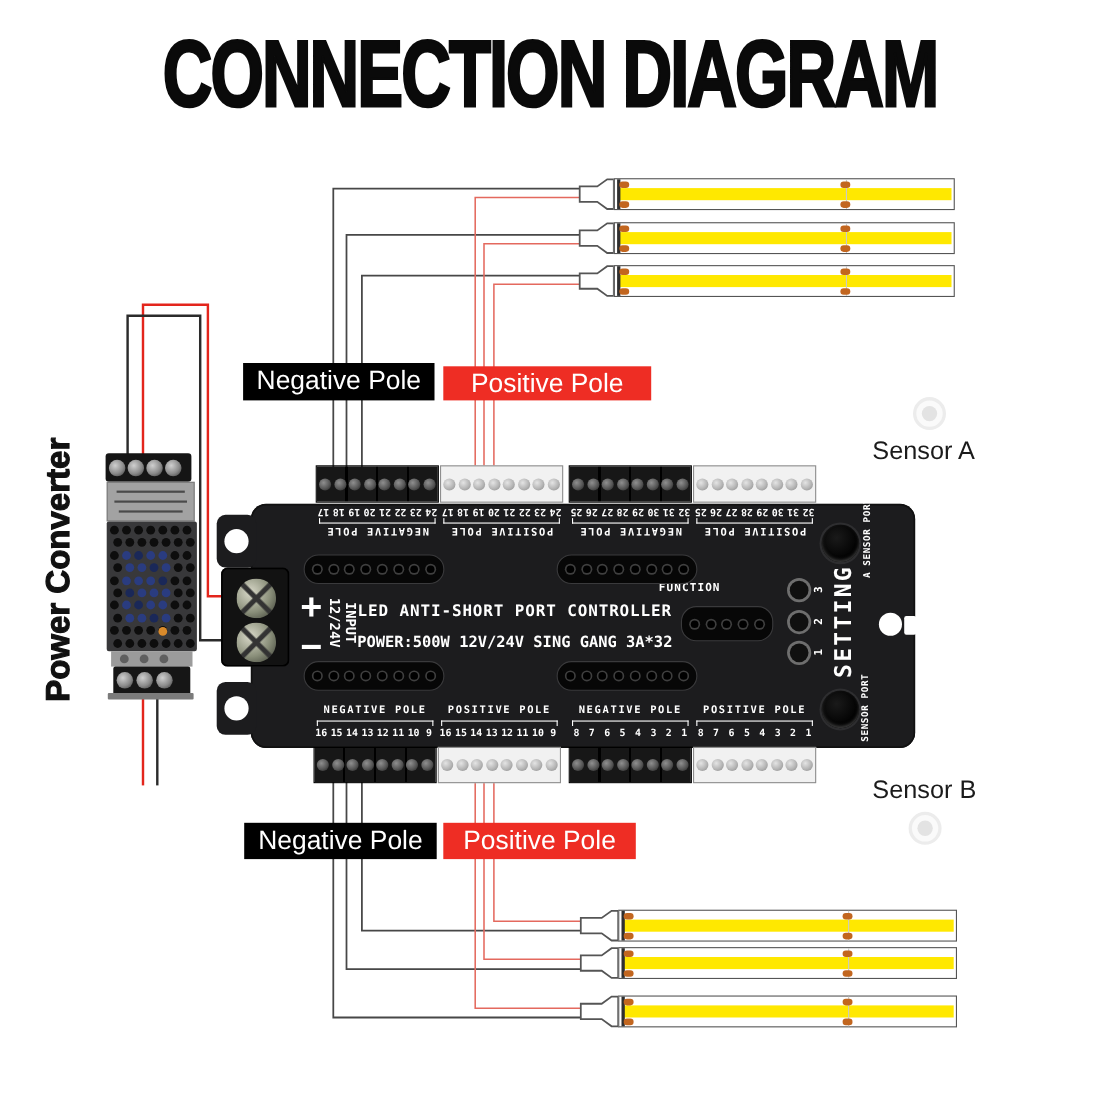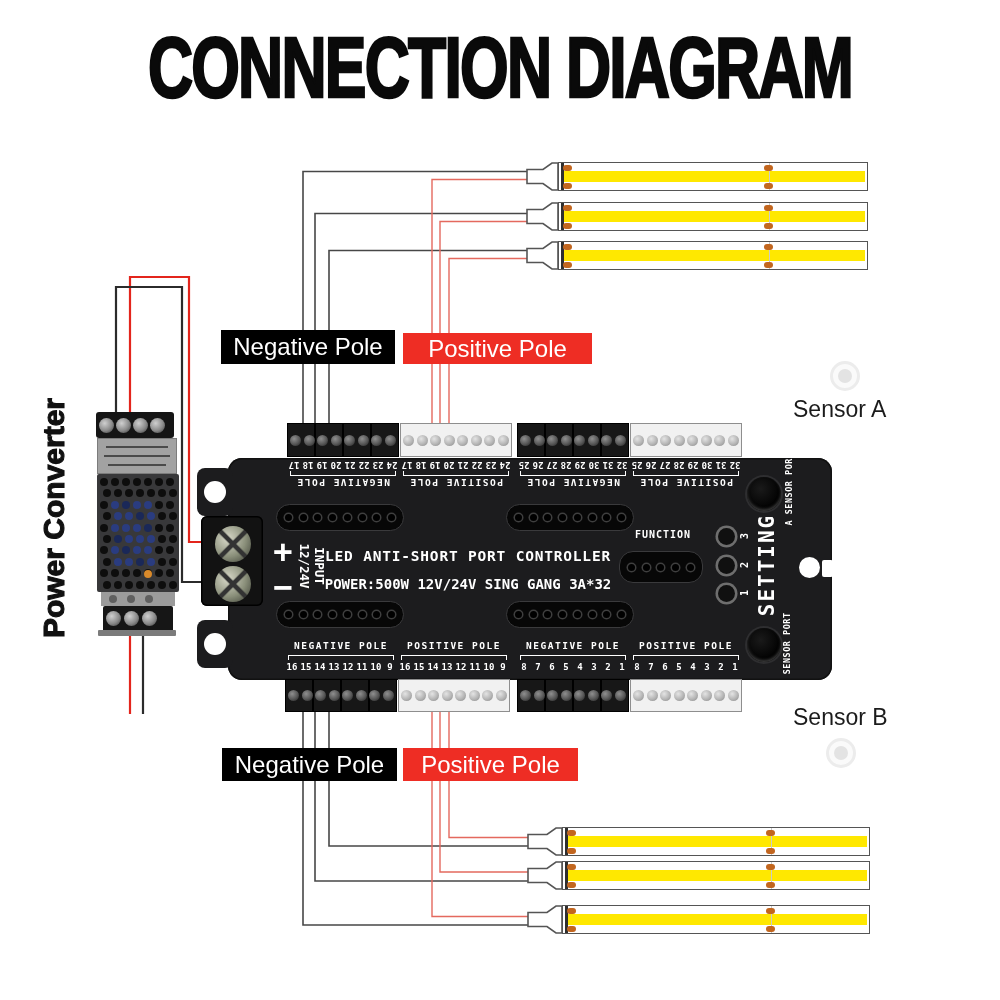--- a/index.html
+++ b/index.html
@@ -68,21 +68,21 @@
                  radial-gradient(circle at 35% 35%,#d9d9c9,#8a8f7a 55%,#3f4238 95%);}
   .pm{position:absolute;color:#fff;font-size:32px;font-weight:700;width:30px;text-align:center;
       font-family:"DejaVu Sans Mono",monospace;}
   #in-text{left:284px;top:551px;width:56px;height:30px;transform:rotate(90deg);color:#fff;
            font-family:"DejaVu Sans Mono",monospace;font-weight:700;font-size:12.5px;line-height:15px;
            text-align:center;white-space:nowrap;}
   .bt{position:absolute;color:#fff;font-family:"DejaVu Sans Mono",monospace;font-weight:700;
       text-align:center;white-space:nowrap;}
   #b-title1{left:318px;top:548px;width:300px;font-size:14.5px;letter-spacing:.8px;}
   #b-title2{left:318px;top:576px;width:300px;font-size:14px;letter-spacing:0;}
-  #fn-label{left:623px;top:529px;width:80px;font-size:10px;letter-spacing:1px;}
+  #fn-label{left:587px;top:529px;width:80px;font-size:10px;letter-spacing:1px;}
   #setting{left:707px;top:552px;width:120px;height:26px;transform:rotate(-90deg);font-size:21px;
            letter-spacing:2px;}
   .sport-txt{width:90px;height:12px;transform:rotate(-90deg);font-size:8.5px;letter-spacing:.5px;}
   #sport-a{left:745px;top:483px;}
   #sport-b{left:743px;top:643px;}
   .port{position:absolute;width:34px;height:34px;border-radius:50%;
         background:radial-gradient(circle at 40% 35%,#1a1a1a,#000 70%);box-shadow:0 0 0 2px #2e2e30, inset 0 -2px 3px #3a3a3a;}
   .setbtn{position:absolute;width:17px;height:17px;border-radius:50%;background:#101010;
           box-shadow:0 0 0 2.5px #6e6e6e;}
   .setnum{position:absolute;width:12px;height:12px;color:#fff;font-family:"DejaVu Sans Mono",monospace;

